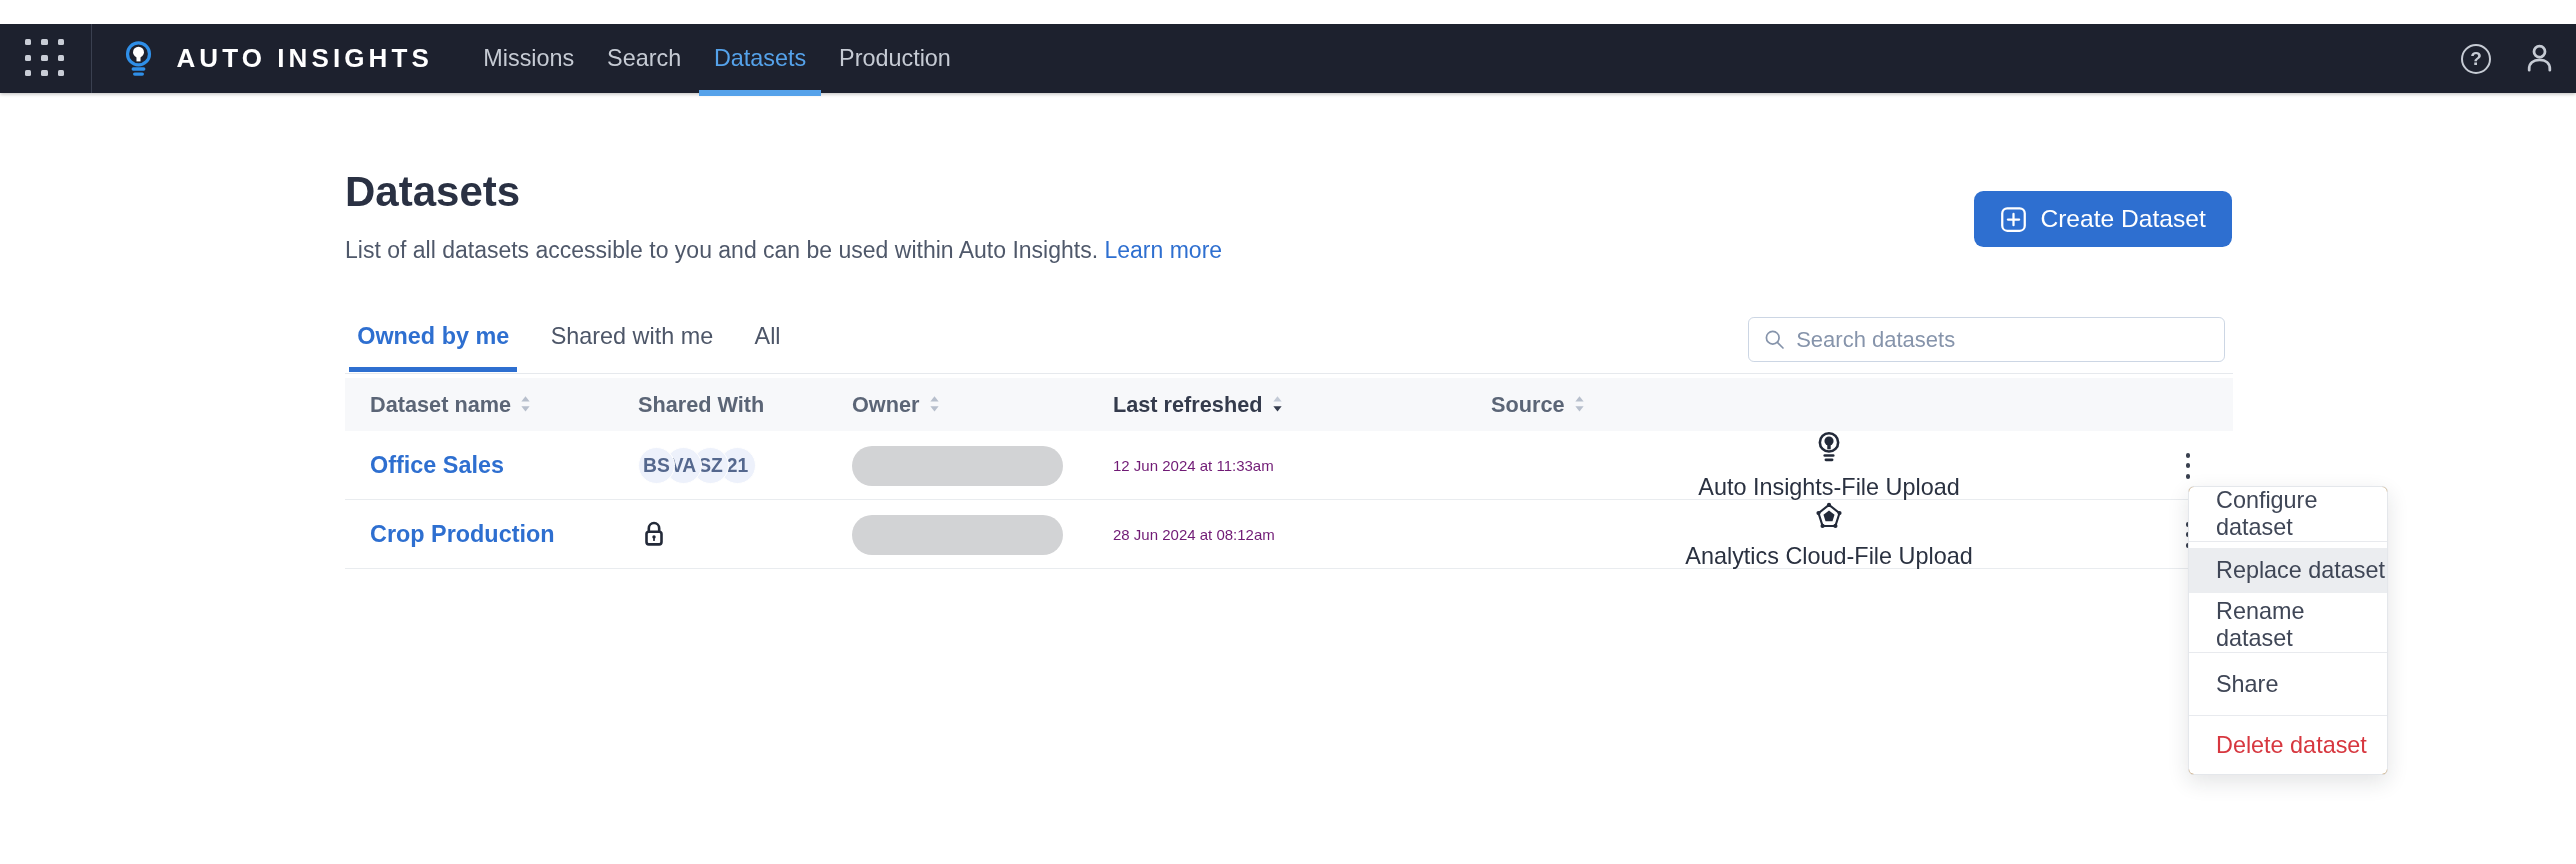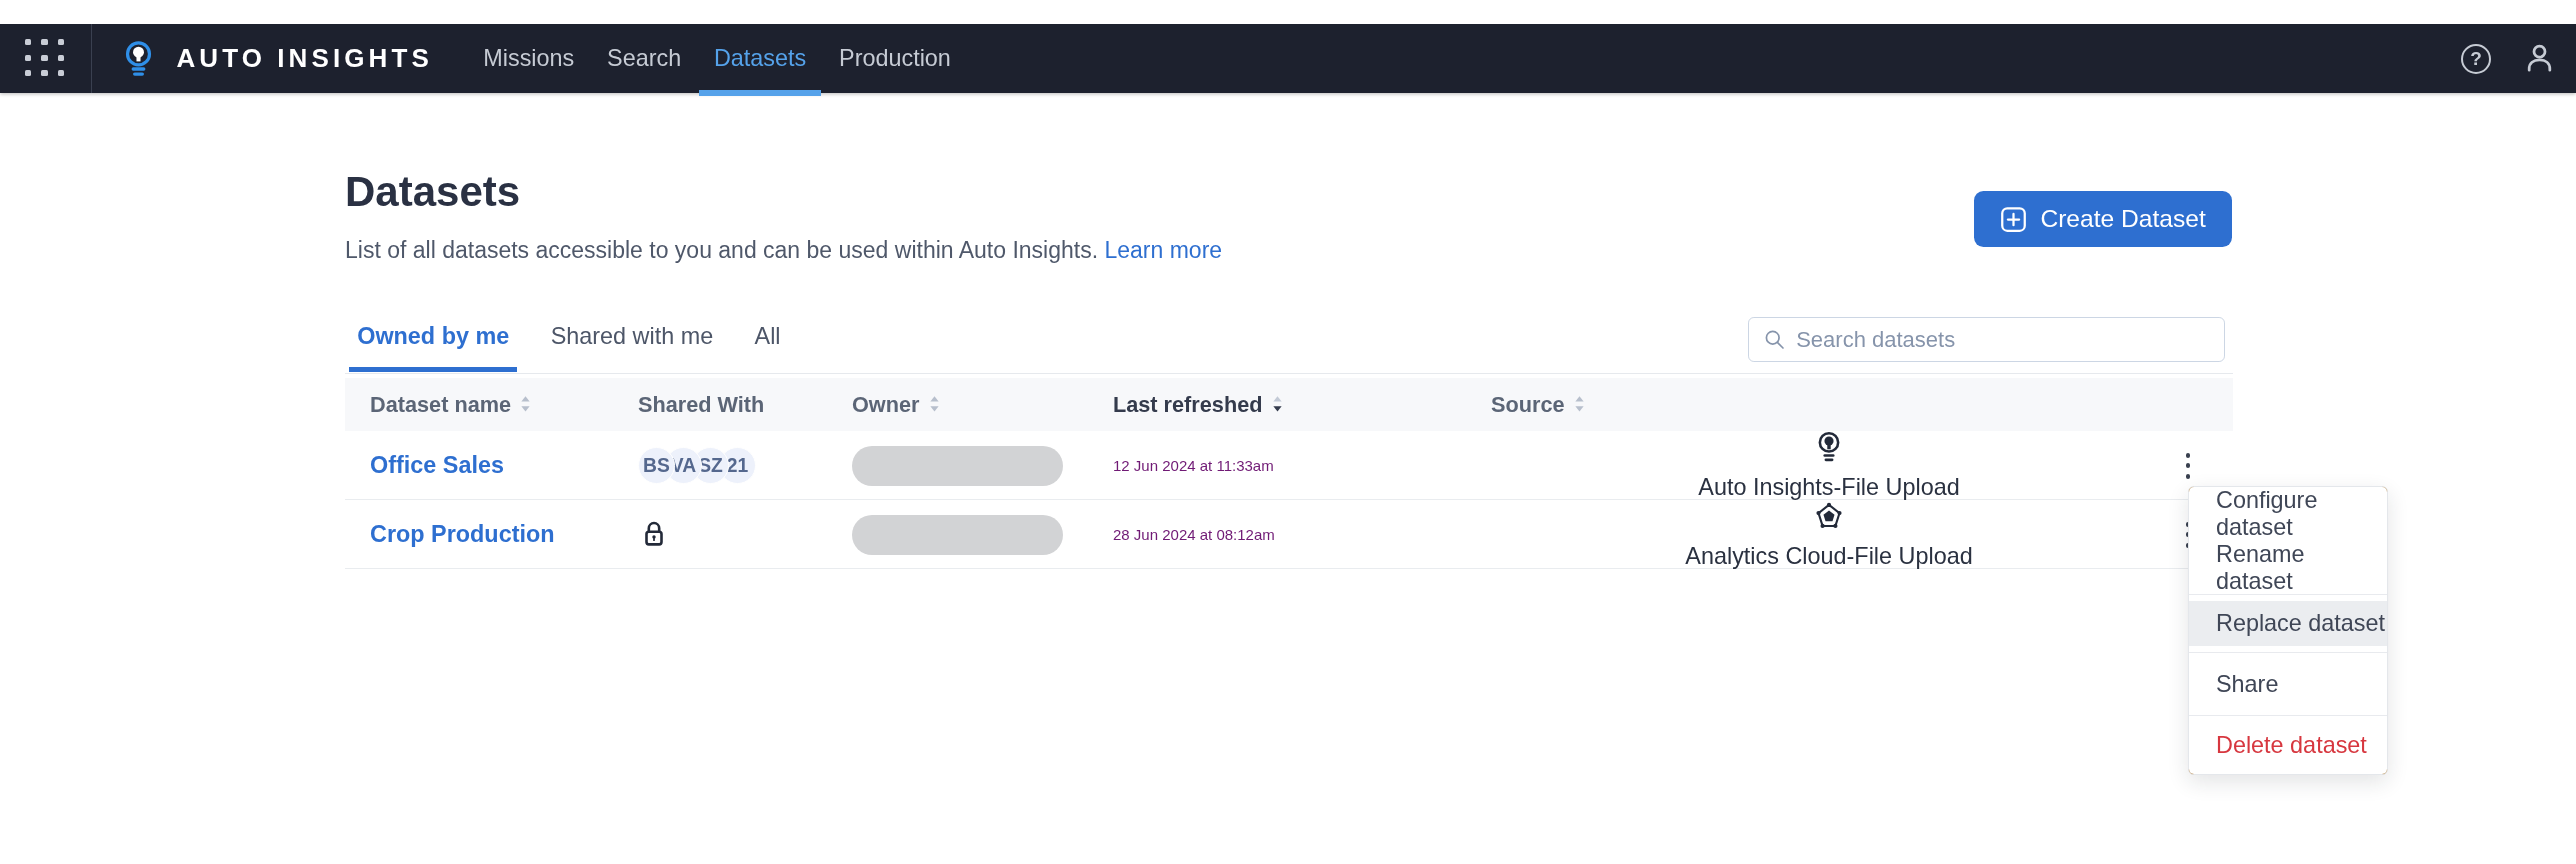--- a/index.html
+++ b/index.html
@@ -252,26 +252,26 @@
             <i></i>
           </button>
       </div>
     </div>
   </div>
 
   <div class="ctx-menu">
     <div class="ctx-item" style="height:54px">
       <span>Configure dataset</span>
     </div>
+    <div class="ctx-item divided highlight" style="height:58px">
+      <span>Replace dataset</span>
+    </div>
     <div class="ctx-item" style="height:53px">
       <span>Rename dataset</span>
     </div>
-    <div class="ctx-item divided highlight" style="height:58px">
-      <span>Replace dataset</span>
-    </div>
     <div class="ctx-item divided" style="height:64px">
       <span>Share</span>
     </div>
     <div class="ctx-item divided danger" style="height:59px">
       <span>Delete dataset</span>
     </div>
   </div>
 
 </div>
 

